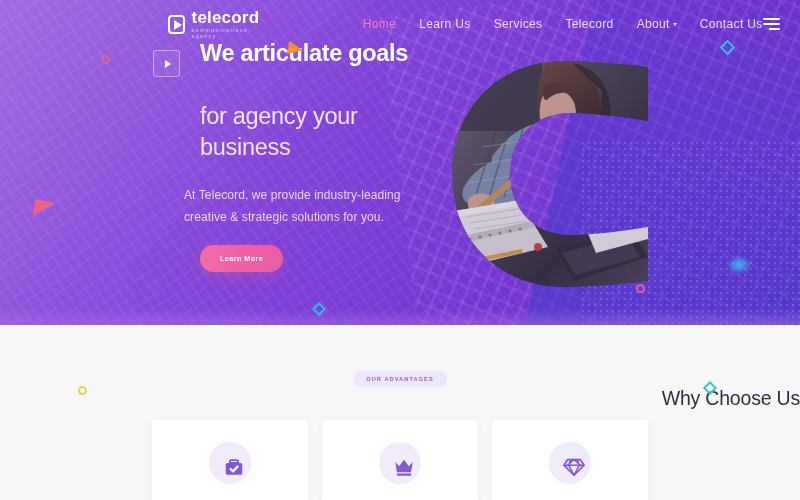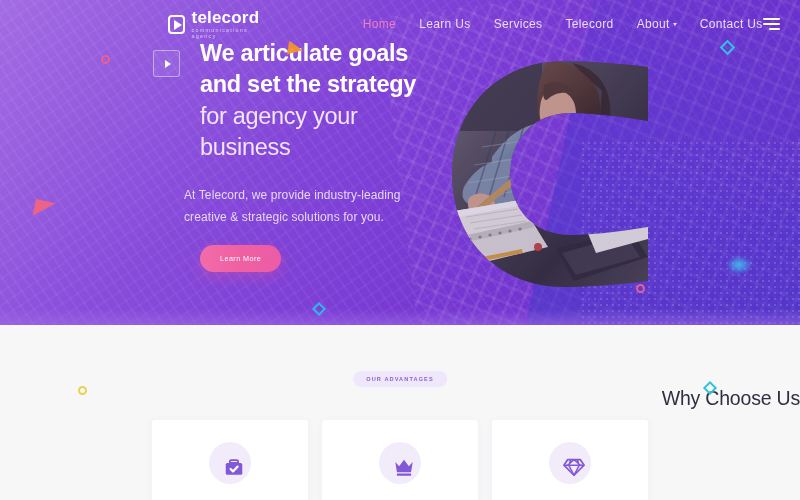--- a/index.html
+++ b/index.html
@@ -114,21 +114,21 @@
     letter-spacing: -.3px; font-weight: bold;
   }
   .hero-title .light { font-weight: normal; color: #f0e5fb; }
   .hero-sub {
     margin-left: 32px; margin-top: 21px; color: #e6d8f8;
     font-size: 12px; line-height: 1.85; letter-spacing: .1px;
   }
   .cta {
     margin-left: 48px; margin-top: 17px; display: inline-block;
     background: linear-gradient(96deg, #f26ca8 0%, #ef5fa3 55%, #ec5ca6 100%);
-    color: #ffffff; font-size: 7.2px; letter-spacing: .45px; font-weight: normal;
+    color: #ffffff; font-size: 7.2px; letter-spacing: .45px; font-weight: bold;
     padding: 9px 20px; border: none; border-radius: 20px; cursor: pointer;
     box-shadow: 0 5px 14px rgba(228,80,150,.35);
   }
 
   
   .c-shape {
     position: absolute; left: 452px; top: 61px; width: 196px; height: 226px; z-index: 5;
   }
   .c-photo { width: 100%; height: 100%; display: block; }
 
@@ -341,21 +341,21 @@
 
           <rect x="0" y="0" width="196" height="226" fill="#6c3fd0" opacity=".10"></rect>
         </g>
       </svg>
     </div>
 
     <div class="hero-inner">
       <div class="play-btn"></div>
       <h1 class="hero-title">
         <span>We articulate goals</span><br>
-        <span>and set the strategy</span><br>
+        <br>
         <span class="light">for agency your</span><br>
         <span class="light">business</span>
       </h1>
       <p class="hero-sub">
         <span>At Telecord, we provide industry-leading</span><br>
         <span>creative &amp; strategic solutions for you.</span>
       </p>
       <button class="cta">Learn More</button>
     </div>
 

